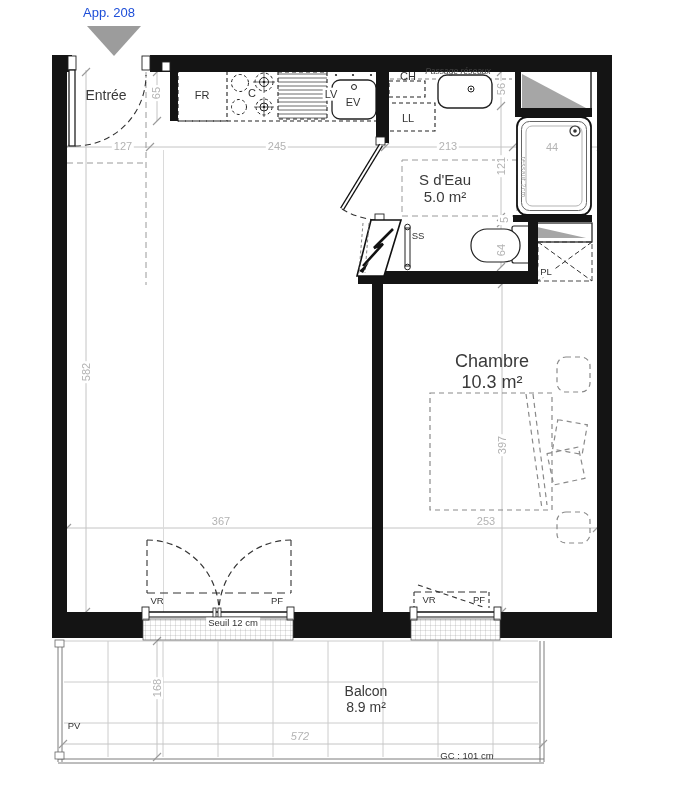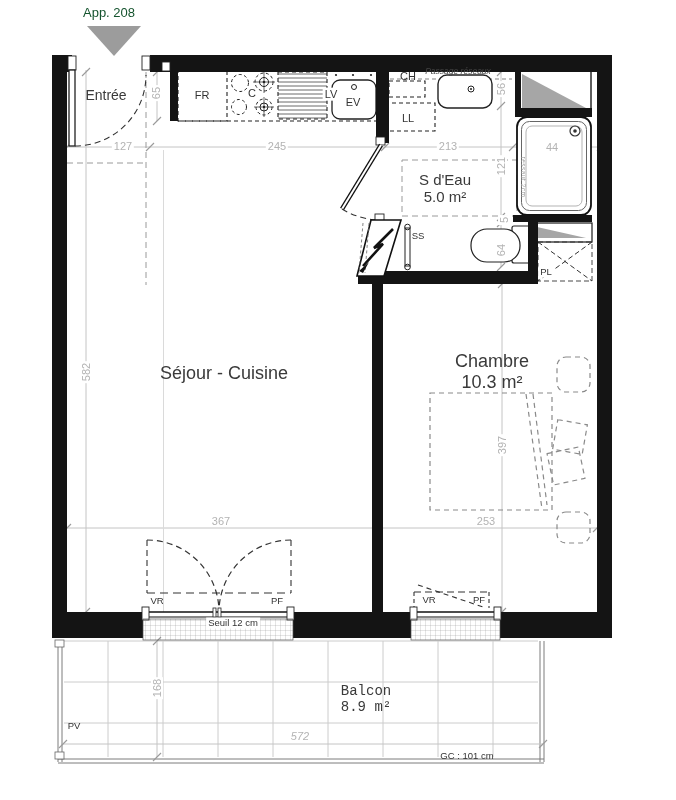--- a/index.html
+++ b/index.html
@@ -3,22 +3,22 @@
 <meta charset="utf-8">
 <style>
   html,body{margin:0;padding:0;background:#fff;}
   .plan{position:relative;width:676px;height:800px;background:#fff;overflow:hidden;
         font-family:"Liberation Sans",sans-serif;}
   .plan svg{position:absolute;left:0;top:0;}
   .lbl{position:absolute;transform:translate(-50%,-50%);text-align:center;white-space:nowrap;
        color:#3a3a3a;line-height:1.15;}
   .room{font-size:18px;}
   .room-sm{font-size:15px;}
-  .room-xs{font-size:14px;font-family:Liberation Mono, monospace;}
-  .app{font-size:13px;color:#14532d;}
+  .room-xs{font-size:14px;}
+  .app{font-size:13px;color:#1d4ed8;}
   .eq{font-size:11px;color:#333;}
   .eq9{font-size:9.5px;color:#333;}
   .chip{background:#fff;padding:0 2px;}
   .dim{font-size:11px;color:#b3b3b3;background:#fff;padding:0 2px;line-height:12px;}
   .vdim{transform:translate(-50%,-50%) rotate(-90deg);}
   .ital{font-style:italic;font-size:8.5px;color:#444;}
   .tinyrot{transform:translate(-50%,-50%) rotate(90deg);font-size:6.5px;color:#9a9a9a;letter-spacing:.5px;}
   .entree{font-size:14px;}
 </style>
 </head>
@@ -246,21 +246,20 @@
   </g>
 
   <polygon points="87,26 141,26 114,56" fill="#9c9c9c"></polygon>
 </svg>
 
 <div class="lbl app" style="left:109px;top:13px;">App. 208</div>
 
 <div class="lbl entree" style="left:106px;top:95px;">Entrée</div>
 
 <div class="lbl room" style="left:224px;top:373px;">
-  <div>Séjour - Cuisine</div>
 </div>
 
 <div class="lbl room" style="left:492px;top:372px;">
   <div>Chambre</div>
   <div>10.3 m²</div>
 </div>
 
 <div class="lbl room-sm" style="left:445px;top:188px;">
   <div>S d'Eau</div>
   <div>5.0 m²</div>

